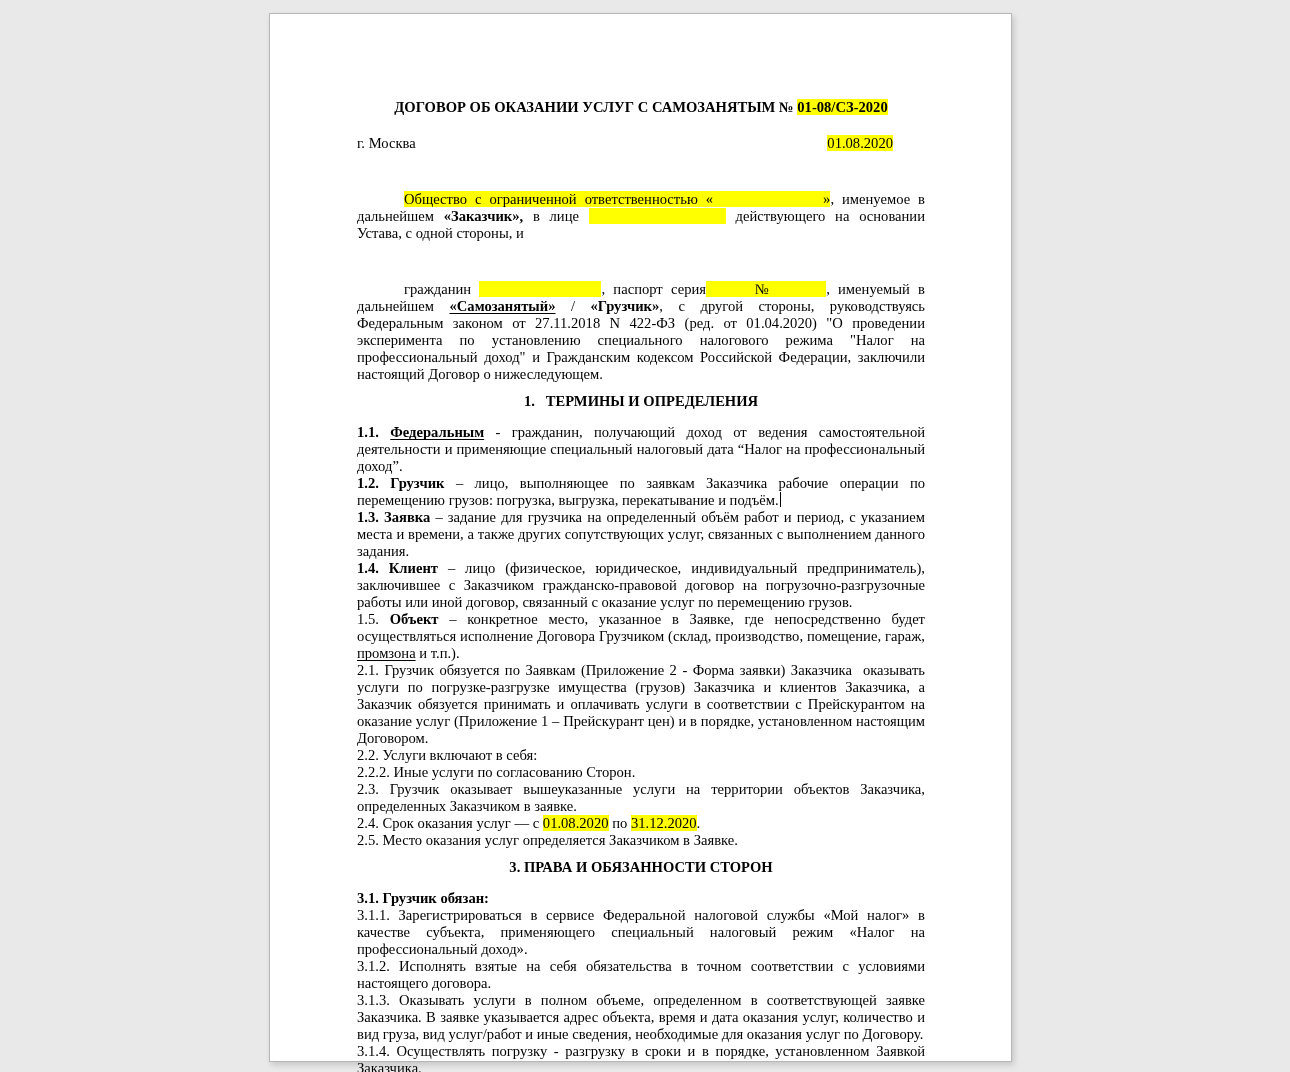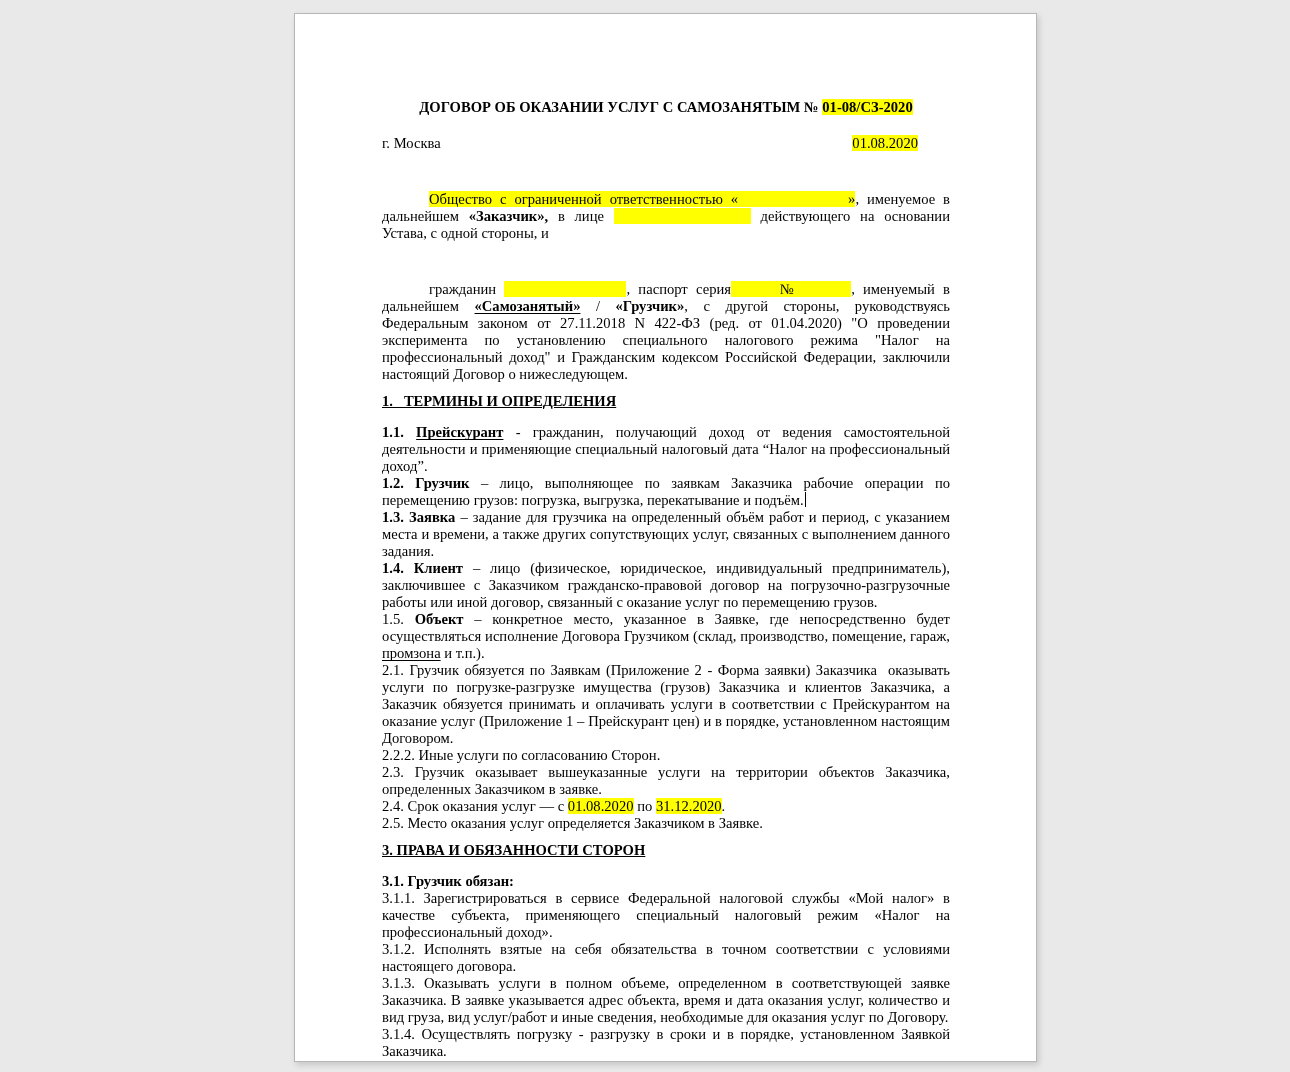--- a/index.html
+++ b/index.html
@@ -4,32 +4,32 @@
 <style>
   html,body{margin:0;padding:0;}
   body{
     width:1290px;height:1072px;overflow:hidden;
     background:#e9e9e9;
     font-family:"Liberation Serif","DejaVu Serif",serif;
     color:#000;
   }
   .canvas{position:relative;width:1290px;height:1072px;}
   .page{
-    position:absolute;left:294px;top:13px;
+    position:absolute;left:269px;top:13px;
     width:743px;height:1049px;box-sizing:border-box;
     background:var(--paper,#fff);
     border:1px solid var(--page-border,#b7b7b7);
     box-shadow:2px 3px 6px rgba(0,0,0,.15);
     padding:85px 86px 40px 87px;
   }
   .content{font-size:14.6px;line-height:17px;}
   .para{text-align:justify;}
   .para.indent{text-indent:47px;margin-top:20px;}
   .title{text-align:center;font-weight:bold;}
-  .heading{text-align:left;font-weight:bold;margin:10px 0 14px;white-space:pre-wrap;text-decoration:underline;}
+  .heading{text-align:center;font-weight:bold;margin:10px 0 14px;white-space:pre-wrap;}
   .split{display:flex;justify-content:space-between;}
   .split .split-right{padding-right:32px;}
   .spacer{height:19px;}
   .b{font-weight:bold;}
   .hl{background:var(--hl,#ffff00);}
   .sq{
     text-decoration-line:underline;
     text-decoration-style:wavy;
     text-decoration-color:var(--sq,#e00b00);
     text-decoration-thickness:1.5px;
@@ -50,26 +50,27 @@
         <div class="spacer"></div>
         <div class="split">
           <span class="split-left"><span>г. Москва</span></span>
           <span class="split-right"><span class="hl">01.08.2020</span></span>
         </div>
         <div class="spacer"></div>
         <div class="para indent"><span class="hl">Общество с ограниченной ответственностью «</span><span class="blank" style="width: 110px;"></span><span class="hl">»</span><span>, именуемое в дальнейшем </span><span class="b">«Заказчик»,</span><span> в лице </span><span class="blank" style="width: 137px;"></span><span> действующего на основании Устава, с одной стороны, и</span></div>
         <div class="spacer"></div>
         <div class="para indent"><span>гражданин </span><span class="blank" style="width: 122px;"></span><span>, паспорт серия</span><span class="blank" style="width: 44px;"></span><span class="hl">№</span><span class="blank" style="width: 53px;"></span><span>, именуемый в дальнейшем </span><span class="b sq">«Самозанятый»</span><span> / </span><span class="b">«Грузчик»</span><span>, с другой стороны, руководствуясь Федеральным законом от 27.11.2018 N 422-ФЗ (ред. от 01.04.2020) "О проведении эксперимента по установлению специального налогового режима "Налог на профессиональный доход" и Гражданским кодексом Российской Федерации, заключили настоящий Договор о нижеследующем.</span></div>
         <div class="heading"><span class="b">1.&nbsp;&nbsp;&nbsp;ТЕРМИНЫ И ОПРЕДЕЛЕНИЯ</span></div>
-        <div class="para"><span class="b">1.1. </span><span class="b sq">Прейскурант</span><span> - гражданин, получающий доход от ведения самостоятельной деятельности и применяющие специальный налоговый дата “Налог на профессиональный доход”.</span></div>
+        <div class="para"><span class="b">1.1. </span><span class="b sq">Федеральным</span><span> - гражданин, получающий доход от ведения самостоятельной деятельности и применяющие специальный налоговый дата “Налог на профессиональный доход”.</span></div>
         <div class="para"><span class="b">1.2. Грузчик</span><span> – лицо, выполняющее по заявкам Заказчика рабочие операции по перемещению грузов: погрузка, выгрузка, перекатывание и подъём.</span><span class="caret"></span></div>
         <div class="para"><span class="b">1.3. Заявка</span><span> – задание для грузчика на определенный объём работ и период, с указанием места и времени, а также других сопутствующих услуг, связанных с выполнением данного задания.</span></div>
         <div class="para"><span class="b">1.4. Клиент</span><span> – лицо (физическое, юридическое, индивидуальный предприниматель), заключившее с Заказчиком гражданско-правовой договор на погрузочно-разгрузочные работы или  иной договор, связанный с оказание услуг по перемещению грузов.</span></div>
         <div class="para"><span>1.5. </span><span class="b">Объект</span><span> – конкретное место, указанное в Заявке, где непосредственно будет осуществляться исполнение Договора Грузчиком (склад, производство, помещение, гараж, </span><span class="sq">промзона</span><span> и т.п.).</span></div>
         <div class="para"><span>2.1. Грузчик обязуется по Заявкам (Приложение 2 - Форма заявки) Заказчика &nbsp;оказывать услуги по погрузке-разгрузке имущества (грузов) Заказчика и клиентов Заказчика, а Заказчик обязуется принимать и оплачивать услуги в соответствии с Прейскурантом на оказание услуг (Приложение 1 – Прейскурант цен) и в порядке, установленном настоящим Договором.</span></div>
+        <div class="para"><span>2.2. Услуги включают в себя:</span></div>
         <div class="para"><span>2.2.2. Иные услуги по согласованию Сторон.</span></div>
         <div class="para"><span>2.3. Грузчик оказывает вышеуказанные услуги на территории объектов Заказчика, определенных Заказчиком в заявке.</span></div>
         <div class="para"><span>2.4. Срок оказания услуг — с </span><span class="hl">01.08.2020</span><span> по </span><span class="hl">31.12.2020</span><span>.</span></div>
         <div class="para"><span>2.5. Место оказания услуг определяется Заказчиком в Заявке.</span></div>
         <div class="heading"><span class="b">3. ПРАВА И ОБЯЗАННОСТИ СТОРОН</span></div>
         <div class="para"><span class="b">3.1. Грузчик обязан:</span></div>
         <div class="para"><span>3.1.1. Зарегистрироваться в сервисе Федеральной налоговой службы «Мой налог» в качестве субъекта, применяющего специальный налоговый режим «Налог на профессиональный доход».</span></div>
         <div class="para"><span>3.1.2. Исполнять взятые на себя обязательства в точном соответствии с условиями настоящего договора.</span></div>
         <div class="para"><span>3.1.3. Оказывать услуги в полном объеме, определенном в соответствующей заявке Заказчика. В заявке указывается адрес объекта, время и дата оказания услуг, количество и вид груза, вид услуг/работ и иные сведения, необходимые для оказания услуг по Договору.</span></div>
         <div class="para"><span>3.1.4. Осуществлять погрузку - разгрузку в сроки и в порядке, установленном Заявкой Заказчика.</span></div>

